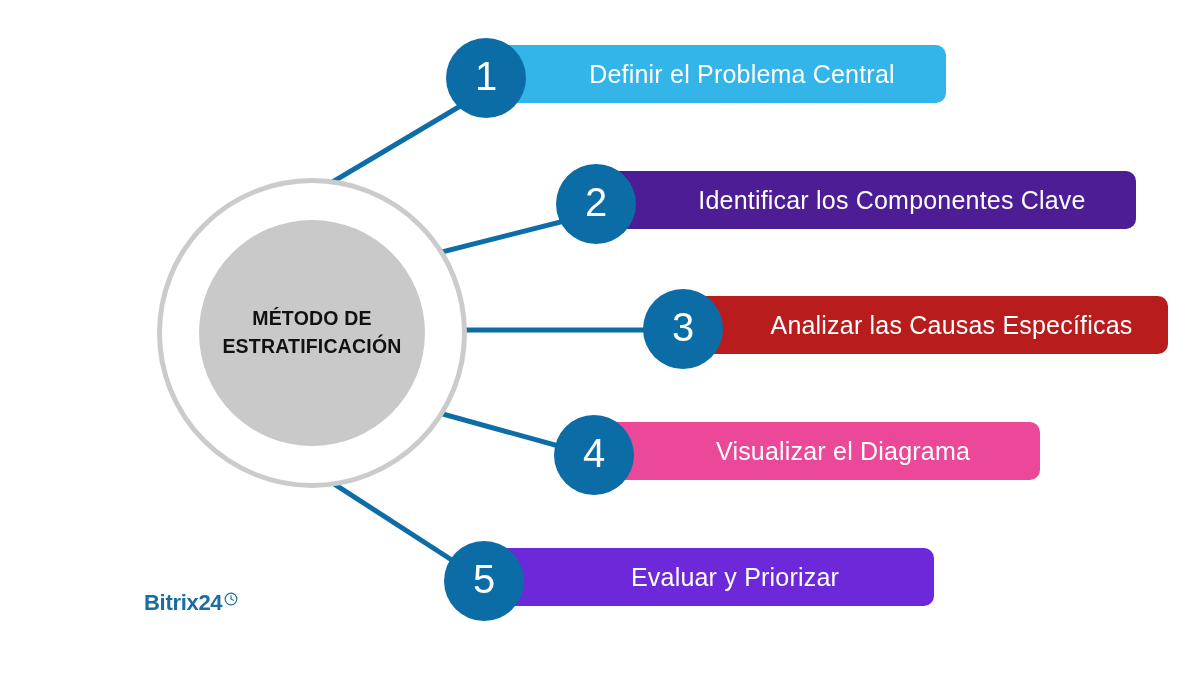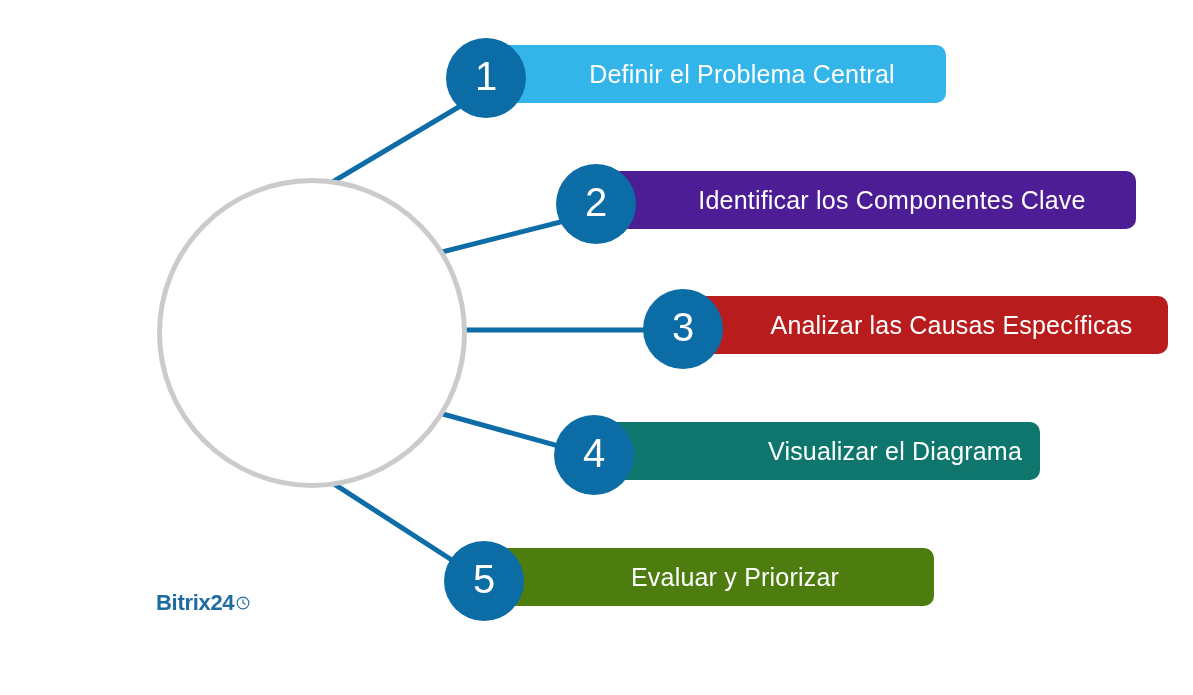--- a/index.html
+++ b/index.html
@@ -112,24 +112,24 @@
     font-size: 40px;
     font-weight: 300;
     line-height: 1;
     position: relative;
     top: -2px;
   }
 
   
   .brand {
     position: absolute;
-    left: 156px;
+    left: 144px;
     top: 592px;
     display: flex;
-    align-items: flex-end;
+    align-items: center;
     gap: 2px;
   }
   .brand-text {
     color: #1d6ca0;
     font-size: 22px;
     font-weight: bold;
     letter-spacing: -0.3px;
     line-height: 1;
   }
   .brand-clock {
@@ -147,20 +147,24 @@
   <svg id="connectors" viewBox="0 0 1193 695" xmlns="http://www.w3.org/2000/svg">
       <line x1="208" y1="256" x2="494" y2="86" stroke="#0e6da7" stroke-width="5" stroke-linecap="butt"></line>
       <line x1="252" y1="300" x2="604" y2="211" stroke="#0e6da7" stroke-width="5" stroke-linecap="butt"></line>
       <line x1="275" y1="330" x2="691" y2="330" stroke="#0e6da7" stroke-width="5" stroke-linecap="butt"></line>
       <line x1="255" y1="362" x2="602" y2="458" stroke="#0e6da7" stroke-width="5" stroke-linecap="butt"></line>
       <line x1="212" y1="405" x2="492" y2="586" stroke="#0e6da7" stroke-width="5" stroke-linecap="butt"></line>
     </svg>
 
   <div class="hub">
     <div class="hub-ring"></div>
+    <div class="hub-disc">
+      <div class="hub-label">MÉTODO DE
+ESTRATIFICACIÓN</div>
+    </div>
   </div>
 
   <div id="steps-layer">
       <div class="step" style="left: 470px; top: 45px; width: 476px;">
         <div class="step-bar" style="width: 476px; background: rgb(51, 181, 233);">
           <div class="step-label">Definir el Problema Central</div>
         </div>
         <div class="step-badge" style="background: rgb(12, 108, 166);">
           <span class="step-number">1</span>
         </div>
@@ -175,29 +179,29 @@
       </div>
       <div class="step" style="left: 667px; top: 296px; width: 501px;">
         <div class="step-bar" style="width: 501px; background: #b91c1c;">
           <div class="step-label">Analizar las Causas Específicas</div>
         </div>
         <div class="step-badge" style="background: rgb(12, 108, 166);">
           <span class="step-number">3</span>
         </div>
       </div>
       <div class="step" style="left: 578px; top: 422px; width: 462px;">
-        <div class="step-bar" style="width: 462px; background: #0f766e; justify-content: flex-end;">
+        <div class="step-bar" style="width: 462px; background: #ec4899;">
           <div class="step-label">Visualizar el Diagrama</div>
         </div>
         <div class="step-badge" style="background: rgb(12, 108, 166);">
           <span class="step-number">4</span>
         </div>
       </div>
       <div class="step" style="left: 468px; top: 548px; width: 466px;">
-        <div class="step-bar" style="width: 466px; background: #4d7c0f;">
+        <div class="step-bar" style="width: 466px; background: #6d28d9;">
           <div class="step-label">Evaluar y Priorizar</div>
         </div>
         <div class="step-badge" style="background: rgb(12, 108, 166);">
           <span class="step-number">5</span>
         </div>
       </div>
     </div>
 
   <div class="brand">
     <span class="brand-text">Bitrix24</span>

